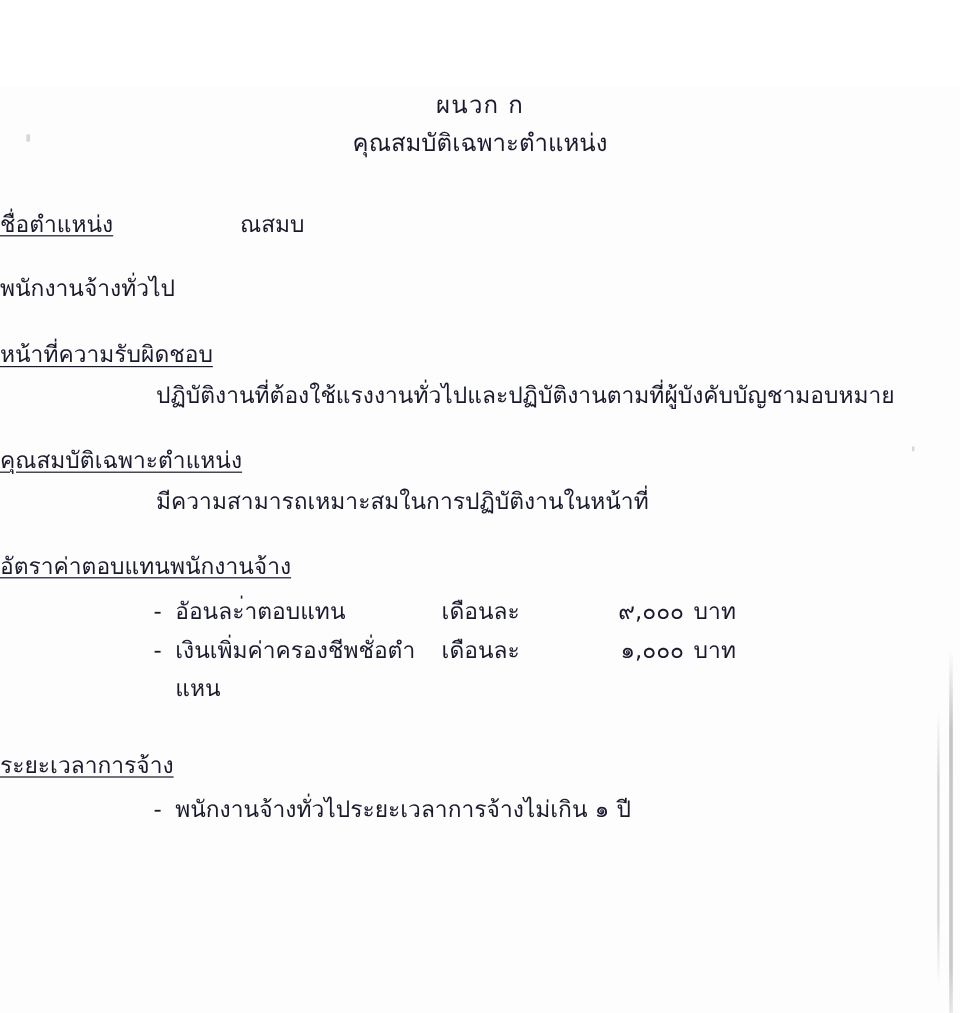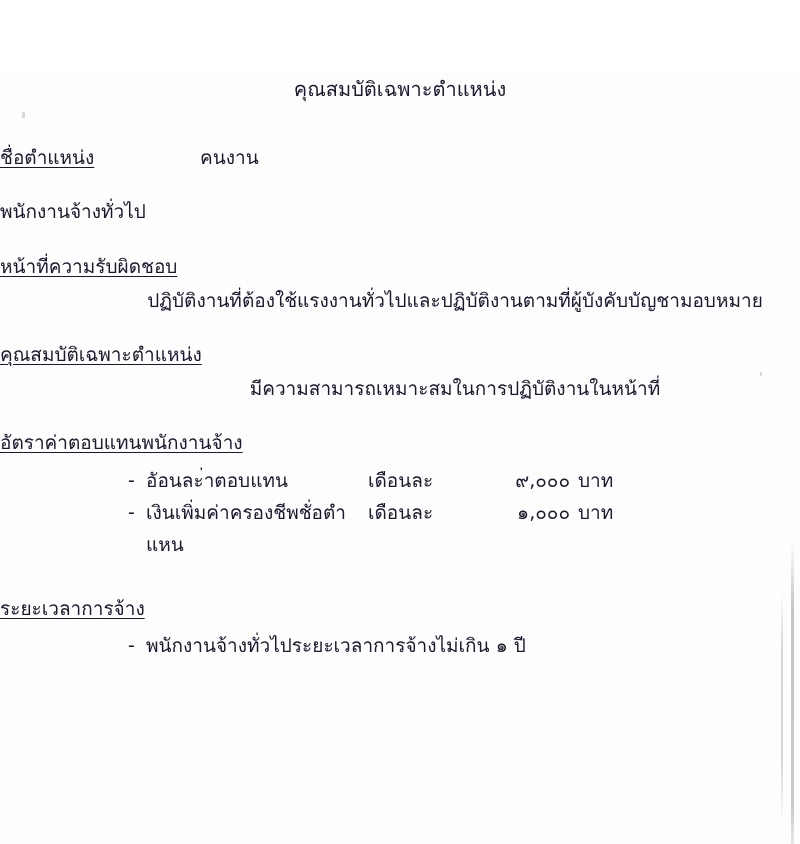--- a/index.html
+++ b/index.html
@@ -87,21 +87,20 @@
     text-decoration: underline;
     text-underline-offset: 3px;
     line-height: 28px;
     display: inline-block;
   }
   .section-body {
     font-size: 19px;
     line-height: 28px;
     padding-left: 130px;
     margin-top: 6px;
-    text-align: center;
   }
   .pay-table {
     margin-top: 8px;
     padding-left: 128px;
   }
   .pay-row {
     display: flex;
     align-items: baseline;
     font-size: 19px;
     line-height: 32px;
@@ -144,28 +143,29 @@
 
 <div class="page">
 
   <div class="speck" style="left:22px; top:40px; width:3px; height:6px;"></div>
 
   <div class="speck" style="left:760px; top:300px; width:2px; height:4px;"></div>
   <div class="edge-mark"></div>
   <div class="edge-mark2"></div>
 
   <div class="title-block">
+    <div class="title-line-1">ผนวก  ก</div>
     <div class="title-line-2">คุณสมบัติเฉพาะตำแหน่ง</div>
   </div>
 
   <div class="content">
 
     <div class="field-row">
       <div class="field-label">ชื่อตำแหน่ง</div>
-      <div class="field-value">คนงาน</div>
+      <div class="field-value">ณสมบ</div>
     </div>
 
     <div class="field-row">
       <div class="field-value">พนักงานจ้างทั่วไป</div>
     </div>
 
     <div class="section">
       <div class="section-heading">หน้าที่ความรับผิดชอบ</div>
       <div class="section-body">ปฏิบัติงานที่ต้องใช้แรงงานทั่วไปและปฏิบัติงานตามที่ผู้บังคับบัญชามอบหมาย</div>
     </div>

